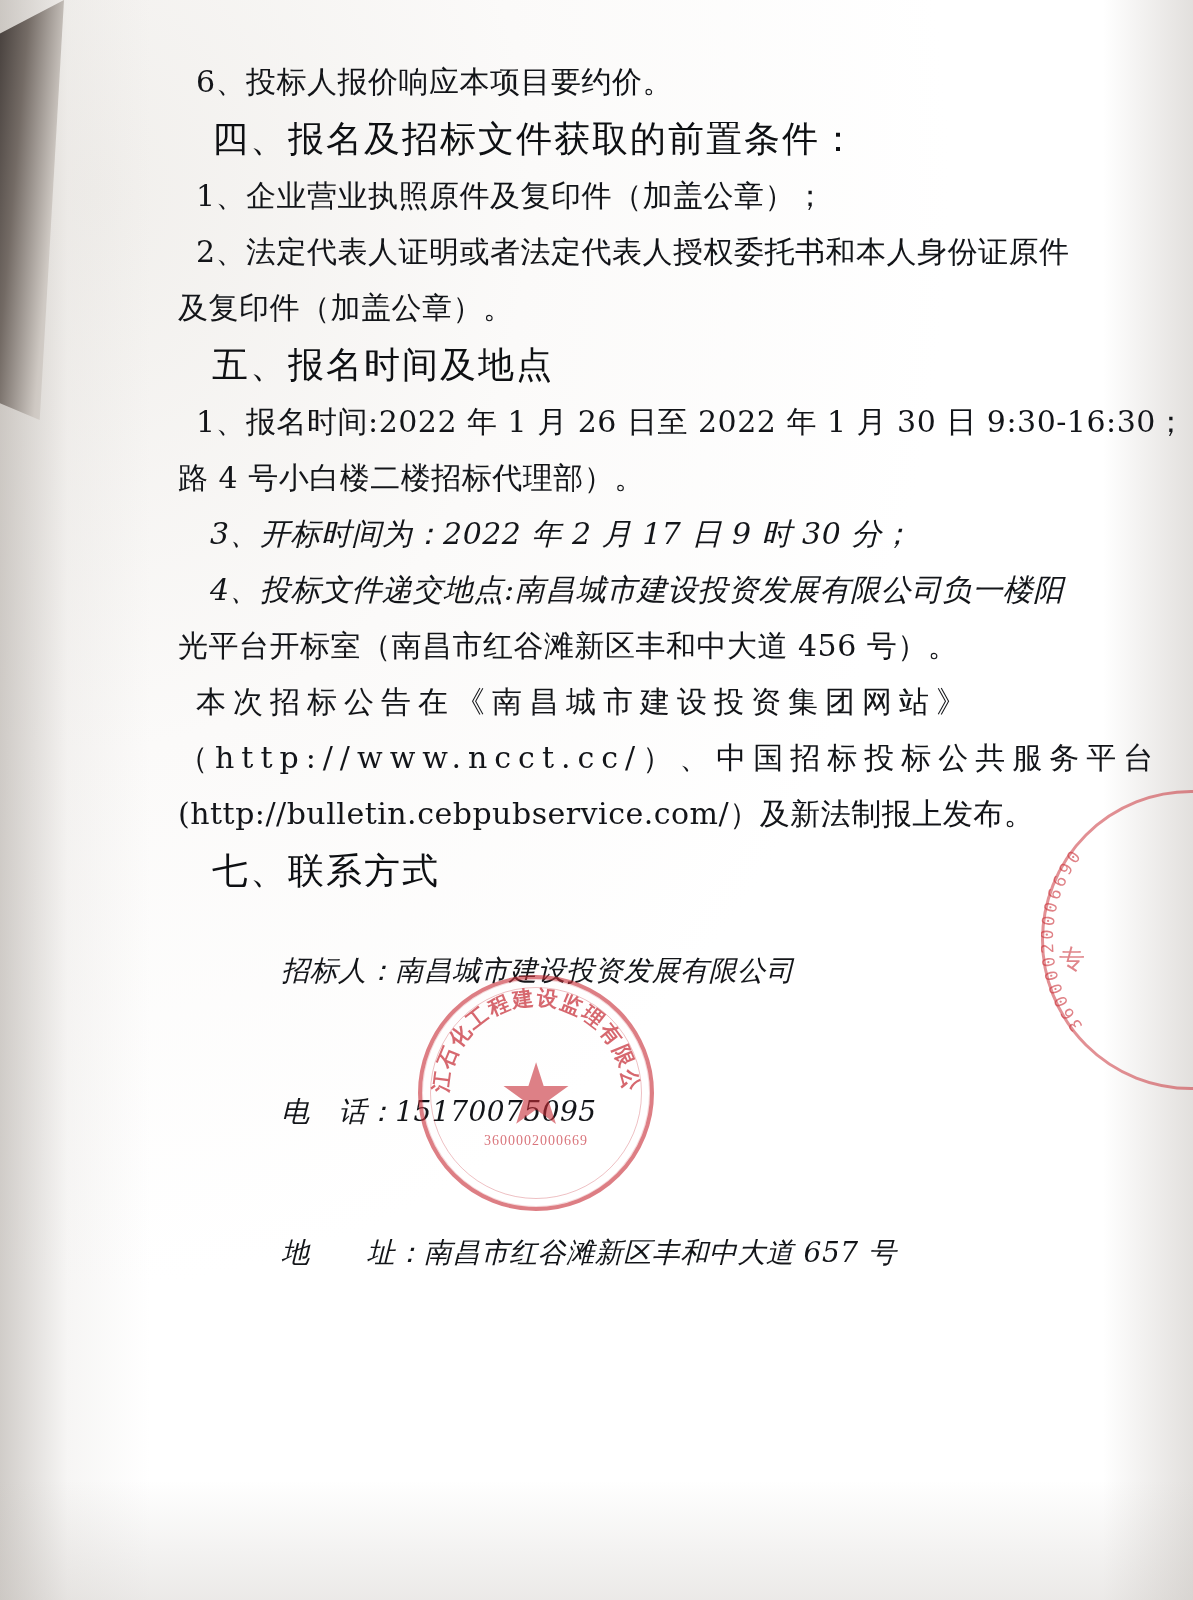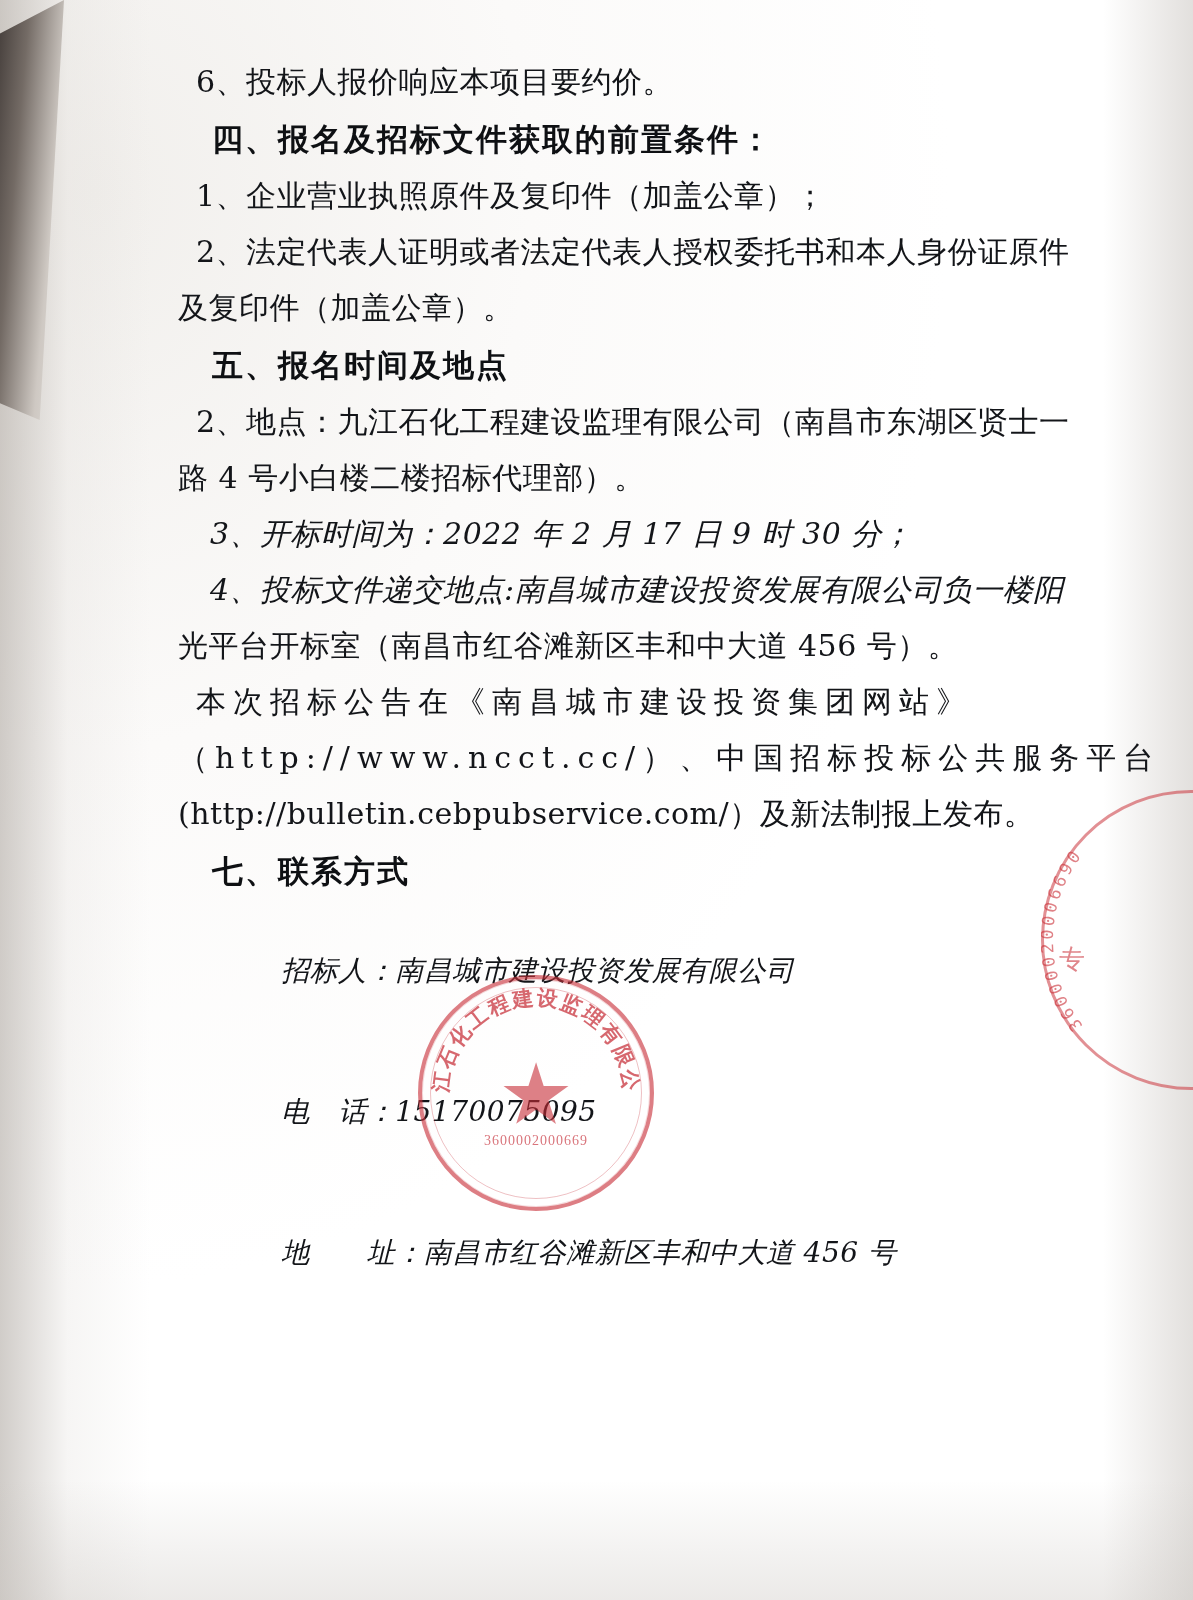--- a/index.html
+++ b/index.html
@@ -75,22 +75,22 @@
     line-height: 56px;
     letter-spacing: .5px;
     white-space: pre;
     color: #131519;
   }
   .ln.indent1 { padding-left: 32px; font-style: italic; }
   .ln.indent2 { padding-left: 18px; }
   .ln.hang    { padding-left: 0px; }
 
   .heading {
-    font-size: 31px;
-    font-weight: 700;
+    font-size: 36px;
+    font-weight: 400;
     line-height: 58px;
     padding-left: 34px;
     letter-spacing: 2px;
     color: #0e1013;
   }
 
   .spread {
     letter-spacing: 7px;
   }
 
@@ -198,42 +198,42 @@
     <div class="ln indent2">6、投标人报价响应本项目要约价。</div>
 
     <div class="heading">四、报名及招标文件获取的前置条件：</div>
 
     <div class="ln indent2">1、企业营业执照原件及复印件（加盖公章）；</div>
     <div class="ln indent2">2、法定代表人证明或者法定代表人授权委托书和本人身份证原件</div>
     <div class="ln hang">及复印件（加盖公章）。</div>
 
     <div class="heading">五、报名时间及地点</div>
 
-    <div class="ln indent2">2、地点：九江石化工程建设监理有限公司（南昌市东湖区贤士一</div>
+    <div class="ln indent2">1、报名时间:2022 年 1 月 26 日至 2022 年 1 月 30 日 9:30-16:30；</div>
     <div class="ln hang">路 4 号小白楼二楼招标代理部）。</div>
     <div class="ln indent1">3、开标时间为：2022 年 2 月 17 日 9 时 30 分；</div>
     <div class="ln indent1">4、投标文件递交地点:南昌城市建设投资发展有限公司负一楼阳</div>
     <div class="ln hang">光平台开标室（南昌市红谷滩新区丰和中大道 456 号）。</div>
 
 
     <div class="ln indent2 spread">本次招标公告在《南昌城市建设投资集团网站》</div>
     <div class="ln hang spread">（http://www.ncct.cc/）、中国招标投标公共服务平台</div>
     <div class="ln hang">(http://bulletin.cebpubservice.com/）及新法制报上发布。</div>
 
     <div class="heading">七、联系方式</div>
 
     <div class="contact">
       <div class="ln">
         <span>招标人：</span><span>南昌城市建设投资发展有限公司</span>
       </div>
       <div class="ln">
         <span>电　话：</span><span>15170075095</span>
       </div>
       <div class="ln">
-        <span>地　　址：</span><span>南昌市红谷滩新区丰和中大道 456 号</span>
+        <span>地　　址：</span><span>南昌市红谷滩新区丰和中大道 657 号</span>
       </div>
       <div class="ln">
         
       </div>
 
     </div>
 
   </div>
 
   <div class="stamp-main">

